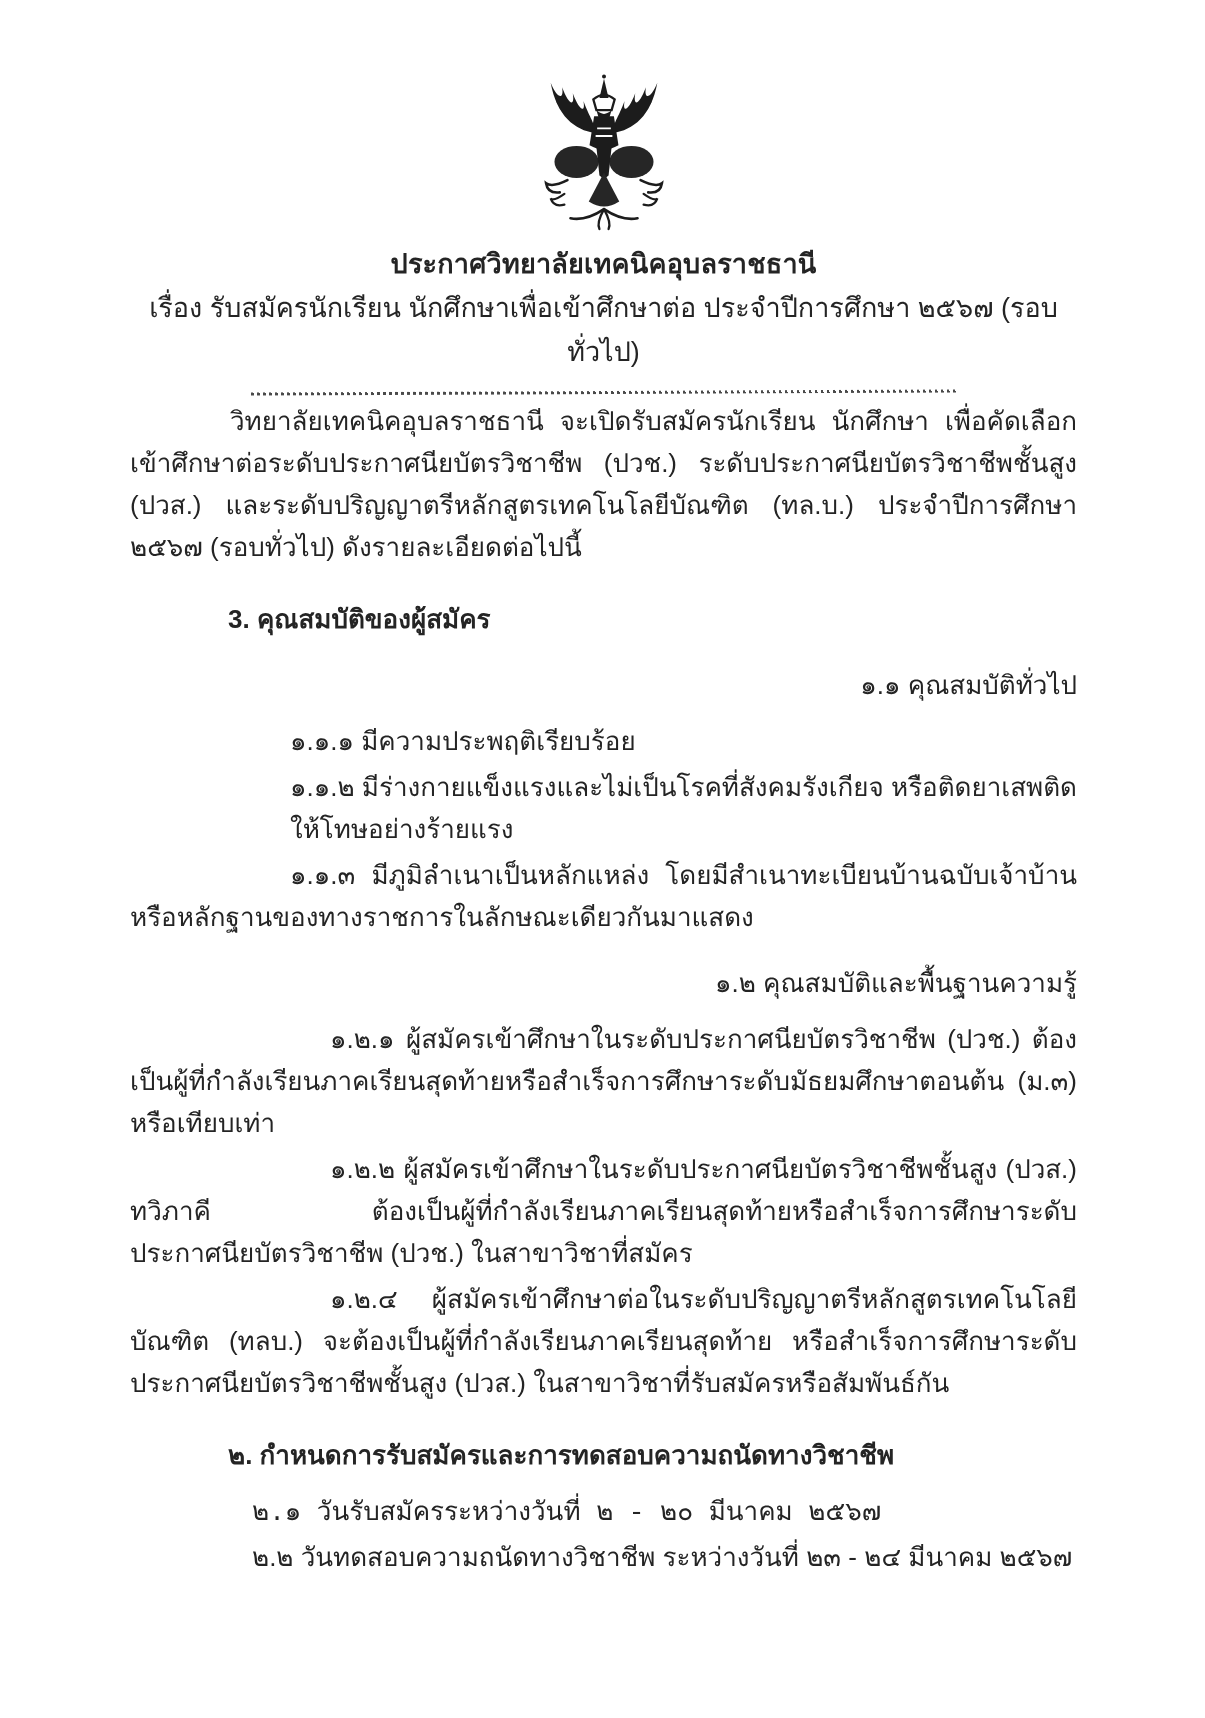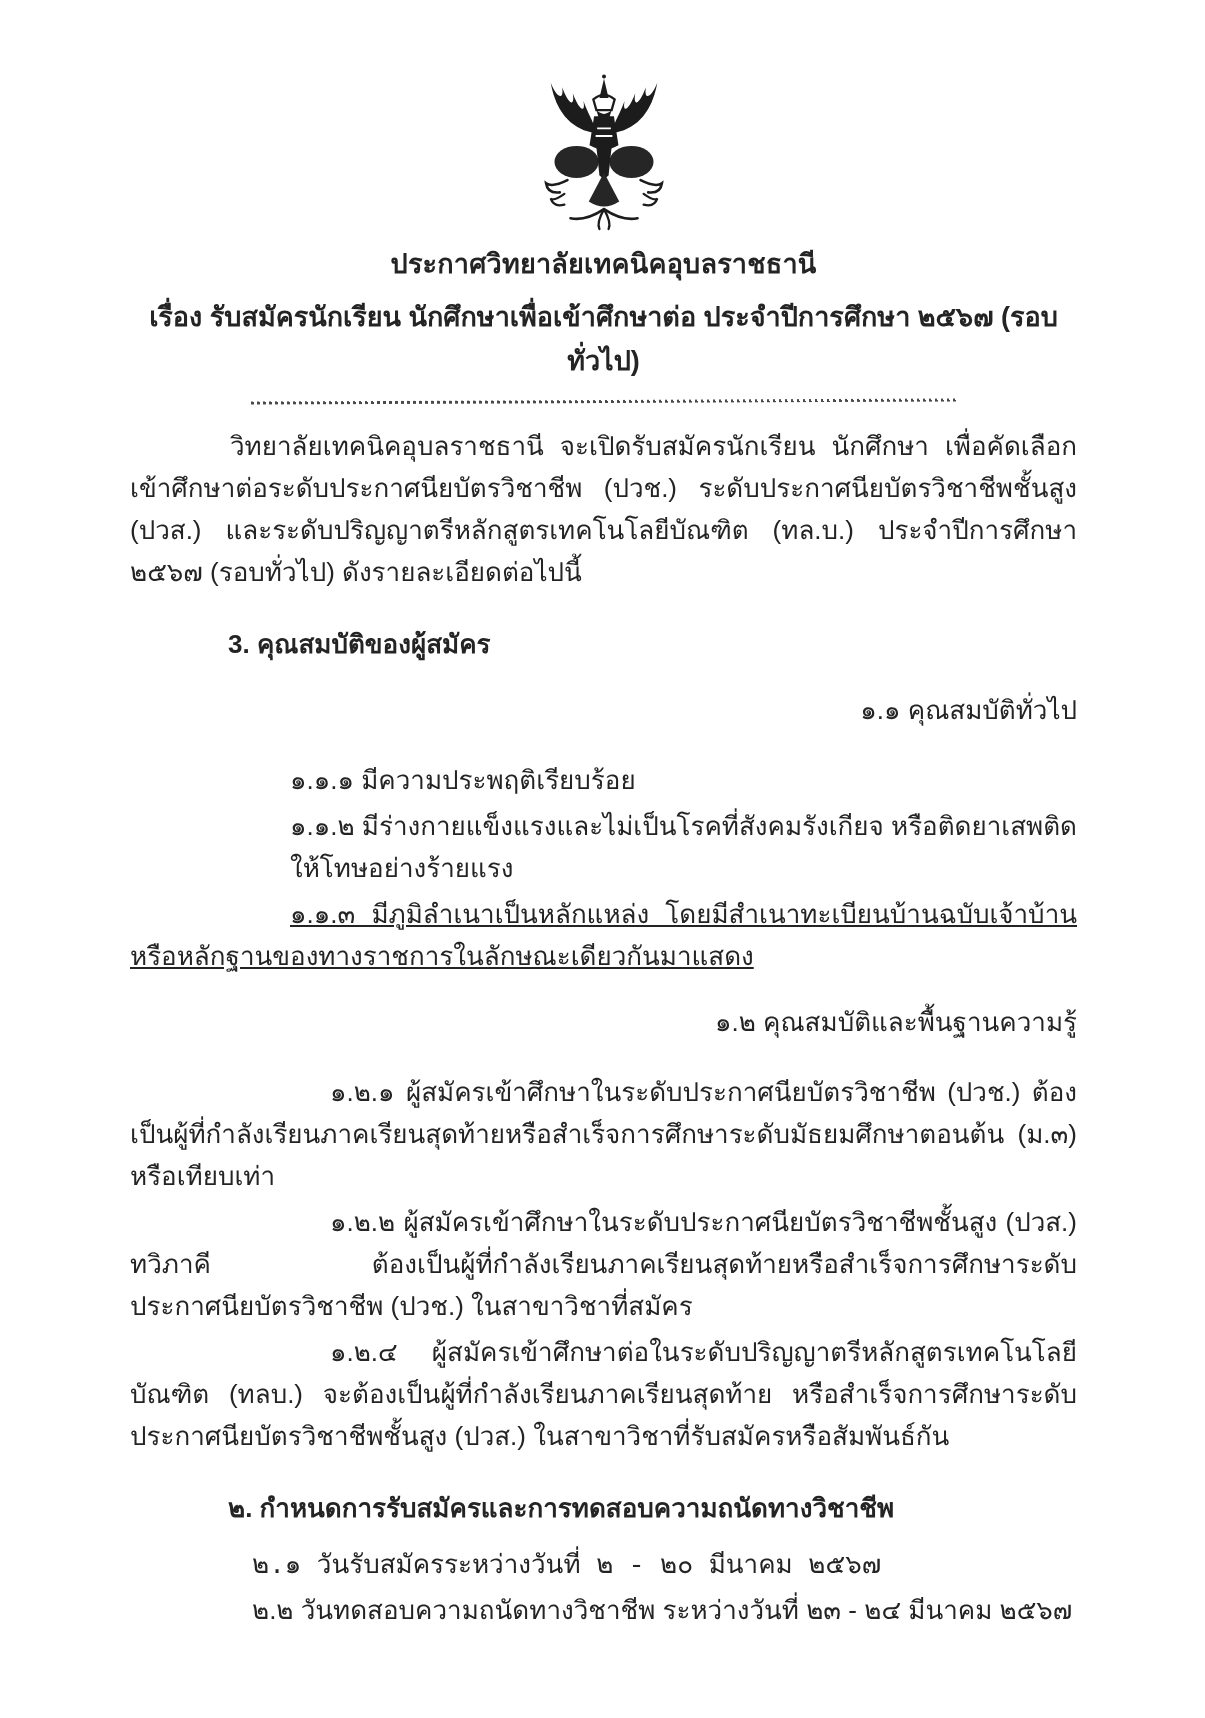--- a/index.html
+++ b/index.html
@@ -31,67 +31,65 @@
     margin-top: 6px;
     text-align: center;
     font-size: 27px;
     font-weight: 700;
     line-height: 44px;
     letter-spacing: 0.2px;
   }
   .doc-subject {
     text-align: center;
     font-size: 27px;
-    font-weight: 700;
+    font-weight: 400;
     line-height: 44px;
-    margin-top: 9px;
   }
   .dotted-line {
     margin: 16px auto 0 auto;
     width: 706px;
     height: 4px;
     background-image: repeating-linear-gradient(90deg, #4a4a4a 0 2.5px, transparent 2.5px 6px);
     background-size: 100% 3px;
     background-repeat: no-repeat;
     background-position: 0 1px;
     transform: rotate(-0.25deg);
   }
   p {
     margin: 0;
     font-size: 26px;
     line-height: 42px;
     text-align: justify;
   }
   .intro {
-    margin-top: 22px;
+    margin-top: 6px;
     text-indent: 100px;
   }
   .section-heading {
     margin-top: 30px;
     margin-left: 98px;
     font-weight: 700;
     text-align: left;
   }
   .sub-heading {
     margin-top: 24px;
     margin-left: 122px;
     text-align: right;
   }
   .item-l1 {
     margin-left: 160px;
     text-align: left;
   }
   .wrap-l1 {
     text-indent: 160px;
-    text-decoration: underline;
   }
   .wrap-l2 {
     text-indent: 200px;
   }
-  .gap-sm { margin-top: 28px; }
+  .gap-sm { margin-top: 14px; }
   .gap-xs { margin-top: 4px; }
   .sched-item {
     margin-top: 2px;
     margin-left: 122px;
     text-align: left;
   }
   .first-sched { margin-top: 16px; font-family: Liberation Mono, monospace; }
 </style>
 </head>
 <body>

